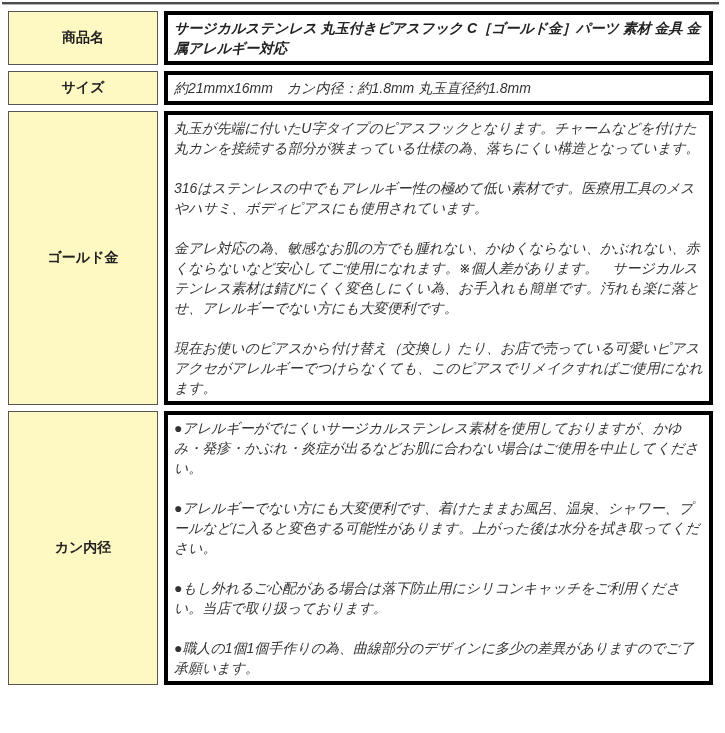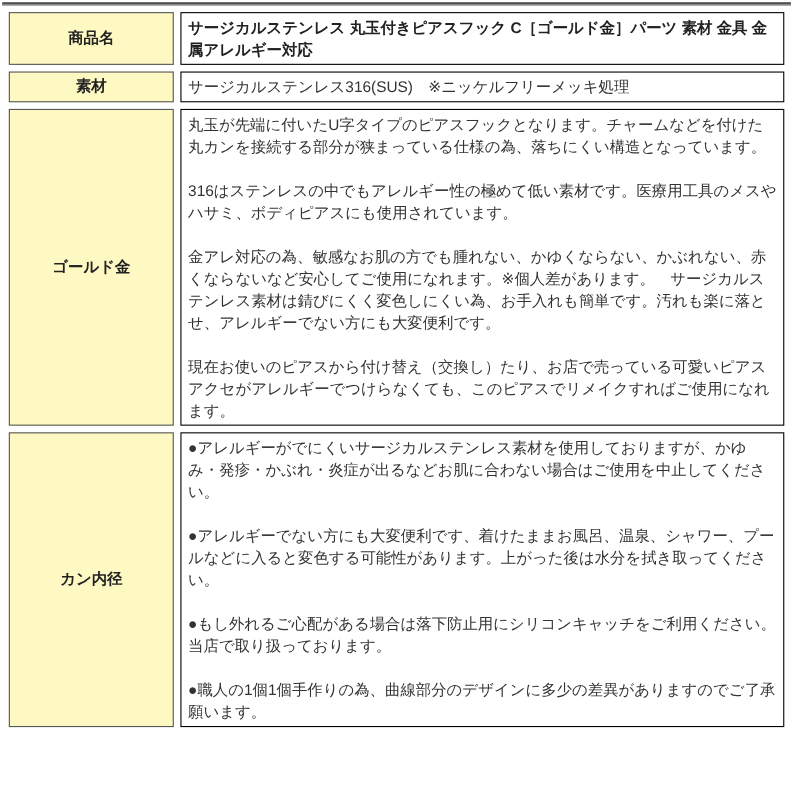--- a/index.html
+++ b/index.html
@@ -37,52 +37,53 @@
     background: #fef9c3;
     border: 1px solid #565656;
     font-size: 14px;
     font-weight: bold;
     color: #222222;
     text-align: center;
     vertical-align: middle;
     padding: 3px 4px;
   }
   table.spec td {
-    border: 1px solid #000000;
+    border: 4px solid #000000;
     font-size: 14px;
     line-height: 20px;
     color: #333333;
     text-align: left;
     vertical-align: middle;
     padding: 3px 6px;
     white-space: pre-line;
     word-break: break-all;
     overflow-wrap: anywhere;
+    font-style: italic;
   }
   table.spec td.bold {
     font-weight: bold;
     color: #222222;
   }
 </style>
 </head>
 <body>
 
 <div class="page">
   <div class="wrap">
     <div class="rule"></div>
 
     <table class="spec">
       <tbody>
         <tr>
           <th>商品名</th>
           <td class="bold">サージカルステンレス 丸玉付きピアスフック C［ゴールド金］パーツ 素材 金具 金属アレルギー対応</td>
         </tr>
         <tr>
-          <th>素材</th>
-          <td>サージカルステンレス316(SUS)　※ニッケルフリーメッキ処理</td>
+          <th>サイズ</th>
+          <td>約21mmx16mm　カン内径：約1.8mm 丸玉直径約1.8mm</td>
         </tr>
         <tr>
           <th>ゴールド金</th>
           <td>丸玉が先端に付いたU字タイプのピアスフックとなります。チャームなどを付けた丸カンを接続する部分が狭まっている仕様の為、落ちにくい構造となっています。
 
 316はステンレスの中でもアレルギー性の極めて低い素材です。医療用工具のメスやハサミ、ボディピアスにも使用されています。
 
 金アレ対応の為、敏感なお肌の方でも腫れない、かゆくならない、かぶれない、赤くならないなど安心してご使用になれます。※個人差があります。　サージカルステンレス素材は錆びにくく変色しにくい為、お手入れも簡単です。汚れも楽に落とせ、アレルギーでない方にも大変便利です。
 
 現在お使いのピアスから付け替え（交換し）たり、お店で売っている可愛いピアスアクセがアレルギーでつけらなくても、このピアスでリメイクすればご使用になれます。</td>

